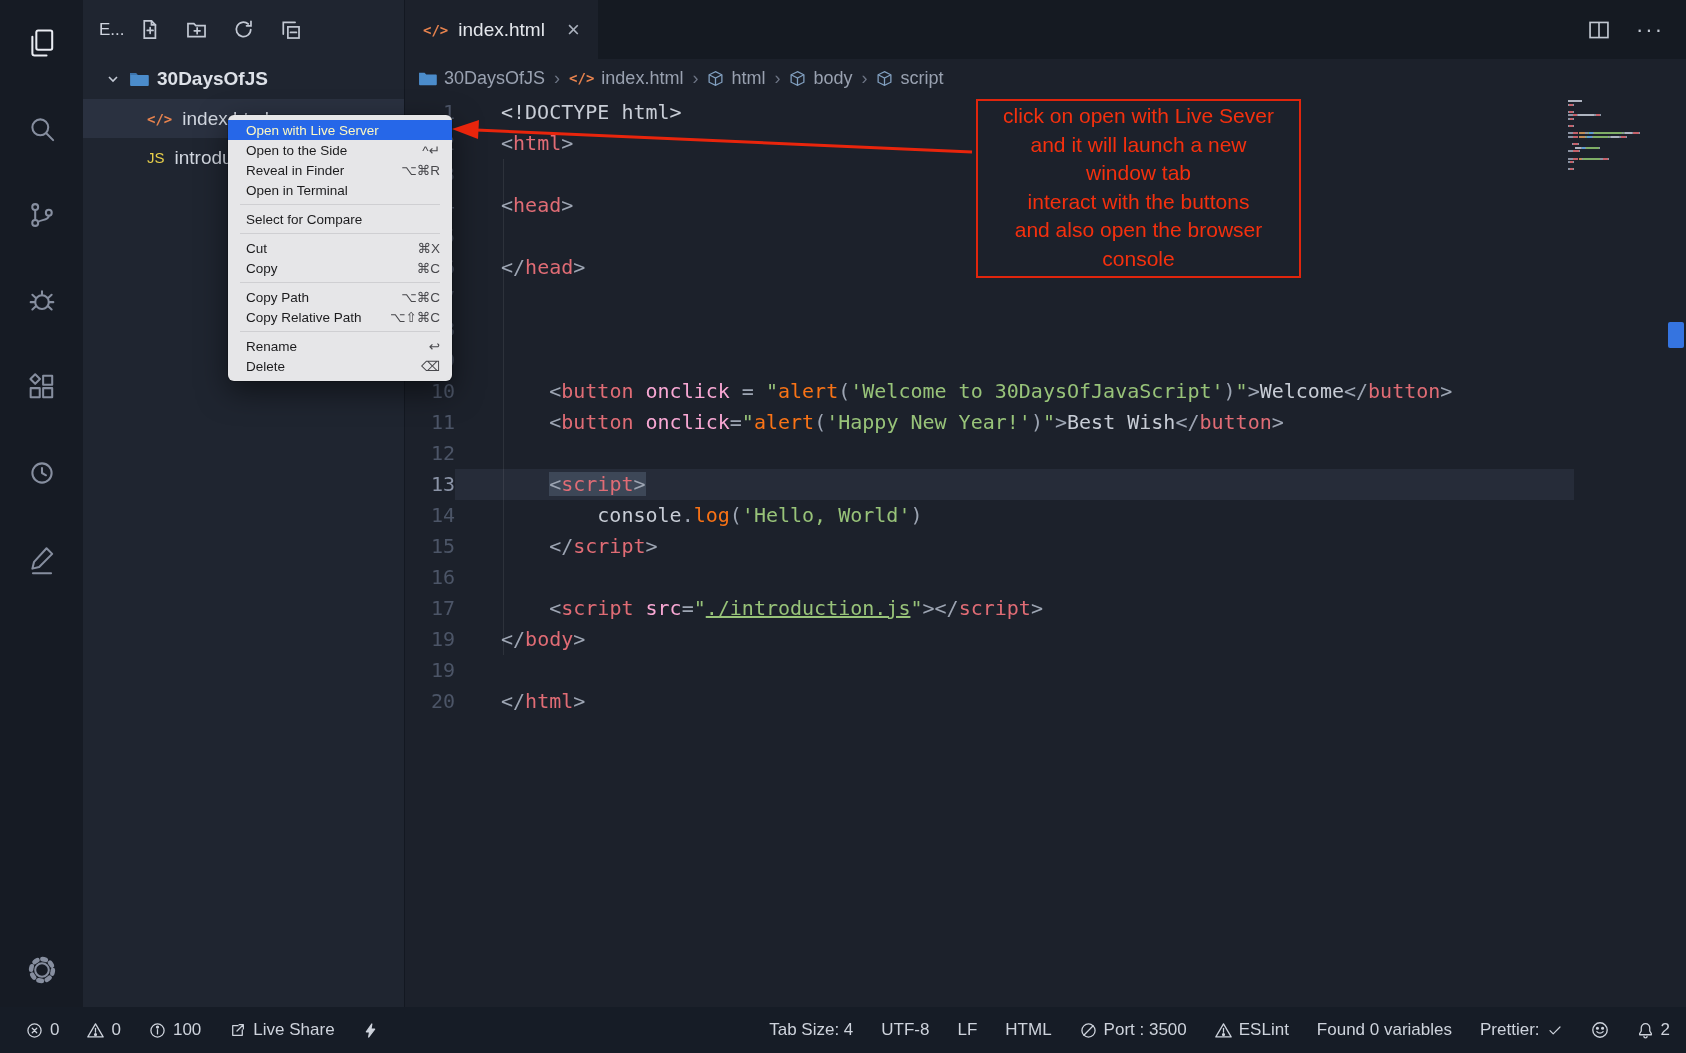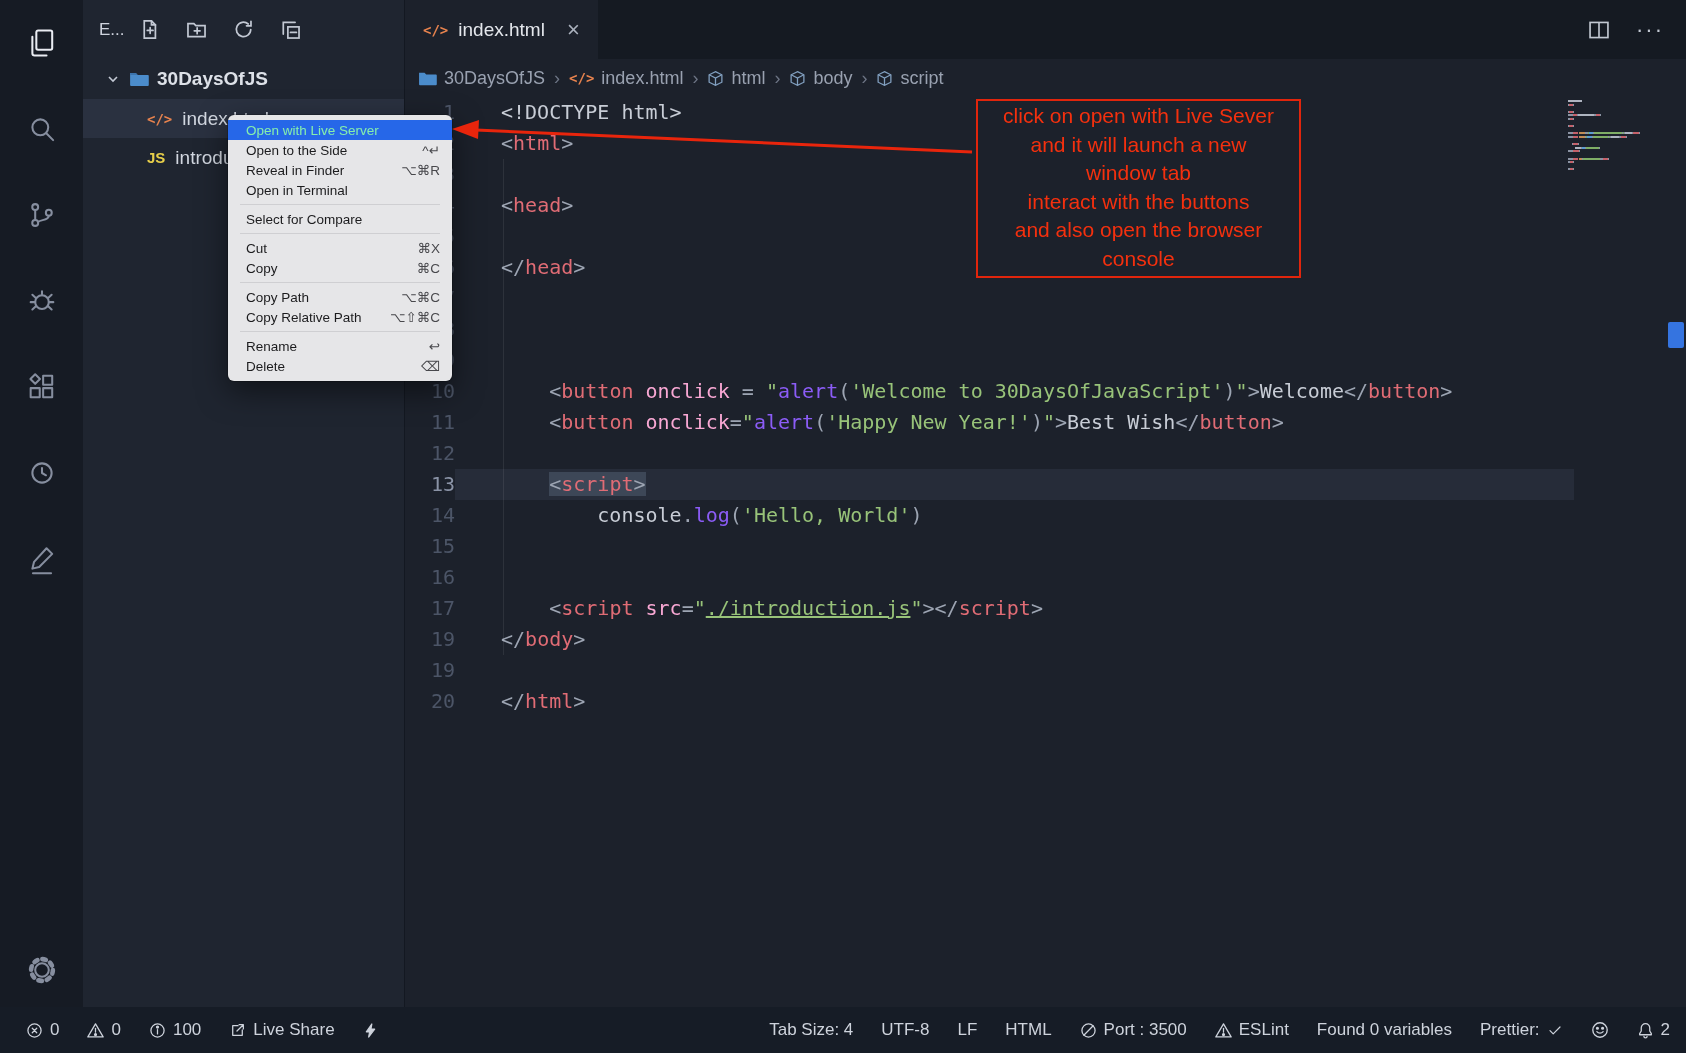--- a/index.html
+++ b/index.html
@@ -15,21 +15,21 @@
 
   
   .sidebar{position:absolute;left:83px;top:0;width:322px;height:1007px;background:#1f2530;z-index:5;border-right:1px solid #131821}
   .sidebar-header{height:59px;display:flex;align-items:center;padding:0 16px;color:#cfd4de;font-size:17px}
   .sidebar-actions{margin-left:14px;display:flex;gap:26px;color:#c3c9d4}
   .sidebar-actions svg{stroke:currentColor;fill:none;stroke-width:1.3;stroke-linecap:round}
   .folder-row{height:40px;display:flex;align-items:center;gap:8px;padding-left:22px;font-size:19px;font-weight:bold;color:#dde1e8;cursor:pointer}
   .file-row{height:39px;display:flex;align-items:center;gap:10px;padding-left:64px;font-size:19px;color:#d2d7e0;cursor:pointer;white-space:nowrap}
   .file-row.selected{background:#2a3140}
   .fic-html{color:#e8834e;font-family:"DejaVu Sans Mono",monospace;font-weight:bold;font-size:14px}
-  .fic-js{color:#e7cf4a;font-weight:bold;font-size:15px}
+  .fic-js{color:#e7cf4a;font-weight:normal;font-size:15px}
   .ic{display:inline-flex;align-items:center;justify-content:center}
 
   
   .editor{position:absolute;left:405px;top:0;right:0;height:1007px;display:flex;flex-direction:column;background:#1c212b}
   .tab-strip{height:59px;background:#151a22;display:flex;align-items:stretch;flex:none}
   .tab{margin-left:0;background:#1c212b;display:flex;align-items:center;gap:10px;padding:0 18px;font-size:19px;color:#e4e7ec;cursor:pointer}
   .tab-close{color:#aab1bd;font-size:22px;margin-left:12px;cursor:pointer}
   .tab-actions{margin-left:auto;display:flex;gap:26px;align-items:center;padding-right:22px;color:#c2c8d2}
   .tab-actions svg{stroke:currentColor;fill:none;stroke-width:1.2}
   .more-dots{font-size:22px;letter-spacing:2px;cursor:pointer}
@@ -41,41 +41,41 @@
   .indent-guide{position:absolute;left:98px;top:62px;height:496px;width:1px;background:rgba(255,255,255,.08)}
   .line{display:flex;height:31px;white-space:pre}
   .line-num{width:50px;text-align:right;color:#4c5567;flex:none;user-select:none}
   .line-body{padding-left:46px;flex:1;margin-right:112px}
   .line.current .line-body{background:#262c39}
   .line.current .line-num{color:#8a93a6}
   .tok-p{color:#9da5b3}
   .tok-tag{color:#e06c75}
   .tok-attr{color:#f9a8d4}
   .tok-str{color:#98c379}
-  .tok-fn{color:#8b5cf6}
+  .tok-fn{color:#f97316}
   .tok-plain{color:#c8cdd6}
   .tok-link{color:#98c379;text-decoration:underline}
   .tok-hl{background:#3d4757}
 
   .minimap{position:absolute;right:26px;top:100px;width:92px;overflow:hidden;z-index:6}
   .mini-line{display:flex;height:2px;margin-bottom:1.6px}
   .mini-line span{display:inline-block;height:2px}
   .scroll-marker{position:absolute;right:2px;top:322px;width:16px;height:26px;background:#3574e0;border-radius:2px;z-index:6}
 
   
   .status-bar{position:absolute;left:0;bottom:0;width:1686px;height:46px;background:#161c26;display:flex;align-items:center;padding:0 16px 0 26px;font-size:17px;color:#ced3dc;z-index:5}
   .sb-group{display:flex;align-items:center;gap:28px}
   .sb-right{margin-left:auto}
   .sb-item{display:flex;align-items:center;gap:7px;cursor:pointer;white-space:nowrap}
   .sb-item svg{stroke:currentColor;stroke-width:1.2;fill:none;stroke-linecap:round;stroke-linejoin:round}
 
   
   .context-menu{position:absolute;left:228px;top:115px;width:224px;background:#e6e6e8;border-radius:6px;box-shadow:0 10px 30px rgba(0,0,0,.5),0 0 0 1px rgba(0,0,0,.18);padding:5px 0;z-index:60;font-size:13.5px;color:#1c1c1e}
   .menu-item{height:20px;display:flex;align-items:center;padding:0 12px 0 18px;cursor:pointer}
-  .menu-item.selected{background:#2667e8;color:#86efac}
+  .menu-item.selected{background:#2667e8;color:#fef9c3}
   .menu-shortcut{margin-left:auto;color:#48484c}
   .menu-sep{height:1px;background:#cfcfd2;margin:4px 12px}
 
   
   .annotation-box{position:absolute;left:976px;top:99px;width:325px;height:179px;border:2px solid #e1250c;color:#f4300e;font-size:21px;line-height:28.5px;text-align:center;white-space:pre-line;z-index:70;padding-top:1px}
   .arrow-overlay{position:absolute;left:0;top:0;width:1686px;height:1053px;z-index:75;pointer-events:none}
 </style>
 </head>
 <body>
 
@@ -274,21 +274,21 @@
           <div class="line"><span class="line-num">5</span></div>
           <div class="line"><span class="line-num">6</span><span class="line-body"><span class="tok-p">&lt;/</span><span class="tok-tag">head</span><span class="tok-p">&gt;</span></span></div>
           <div class="line"><span class="line-num">7</span><span class="line-body"></span></div>
           <div class="line"><span class="line-num">8</span></div>
           <div class="line"><span class="line-num">9</span><span class="line-body"></span></div>
           <div class="line"><span class="line-num">10</span><span class="line-body"><span class="tok-p">    &lt;</span><span class="tok-tag">button</span><span class="tok-p"> </span><span class="tok-attr">onclick</span><span class="tok-p"> = </span><span class="tok-str">"</span><span class="tok-fn">alert</span><span class="tok-p">(</span><span class="tok-str">'Welcome to 30DaysOfJavaScript'</span><span class="tok-p">)</span><span class="tok-str">"</span><span class="tok-p">&gt;</span><span class="tok-plain">Welcome</span><span class="tok-p">&lt;/</span><span class="tok-tag">button</span><span class="tok-p">&gt;</span></span></div>
           <div class="line"><span class="line-num">11</span><span class="line-body"><span class="tok-p">    &lt;</span><span class="tok-tag">button</span><span class="tok-p"> </span><span class="tok-attr">onclick</span><span class="tok-p">=</span><span class="tok-str">"</span><span class="tok-fn">alert</span><span class="tok-p">(</span><span class="tok-str">'Happy New Year!'</span><span class="tok-p">)</span><span class="tok-str">"</span><span class="tok-p">&gt;</span><span class="tok-plain">Best Wish</span><span class="tok-p">&lt;/</span><span class="tok-tag">button</span><span class="tok-p">&gt;</span></span></div>
           <div class="line"><span class="line-num">12</span><span class="line-body"></span></div>
           <div class="line current"><span class="line-num">13</span><span class="line-body"><span class="tok-p">    </span><span class="tok-p tok-hl">&lt;</span><span class="tok-tag tok-hl">script</span><span class="tok-p tok-hl">&gt;</span></span></div>
           <div class="line"><span class="line-num">14</span><span class="line-body"><span class="tok-p">        </span><span class="tok-plain">console</span><span class="tok-p">.</span><span class="tok-fn">log</span><span class="tok-p">(</span><span class="tok-str">'Hello, World'</span><span class="tok-p">)</span></span></div>
-          <div class="line"><span class="line-num">15</span></div>
+          <div class="line"><span class="line-num">15</span><span class="line-body"><span class="tok-p">    &lt;/</span><span class="tok-tag">script</span><span class="tok-p">&gt;</span></span></div>
           <div class="line"><span class="line-num">16</span><span class="line-body"></span></div>
           <div class="line"><span class="line-num">17</span><span class="line-body"><span class="tok-p">    &lt;</span><span class="tok-tag">script</span><span class="tok-p"> </span><span class="tok-attr">src</span><span class="tok-p">=</span><span class="tok-str">"</span><span class="tok-link">./introduction.js</span><span class="tok-str">"</span><span class="tok-p">&gt;</span><span class="tok-p">&lt;/</span><span class="tok-tag">script</span><span class="tok-p">&gt;</span></span></div>
           <div class="line"><span class="line-num">19</span><span class="line-body"><span class="tok-p">&lt;/</span><span class="tok-tag">body</span><span class="tok-p">&gt;</span></span></div>
           <div class="line"><span class="line-num">19</span><span class="line-body"></span></div>
           <div class="line"><span class="line-num">20</span><span class="line-body"><span class="tok-p">&lt;/</span><span class="tok-tag">html</span><span class="tok-p">&gt;</span></span></div>
         </div>
     </div>
   </div>
 
   <div class="minimap">

